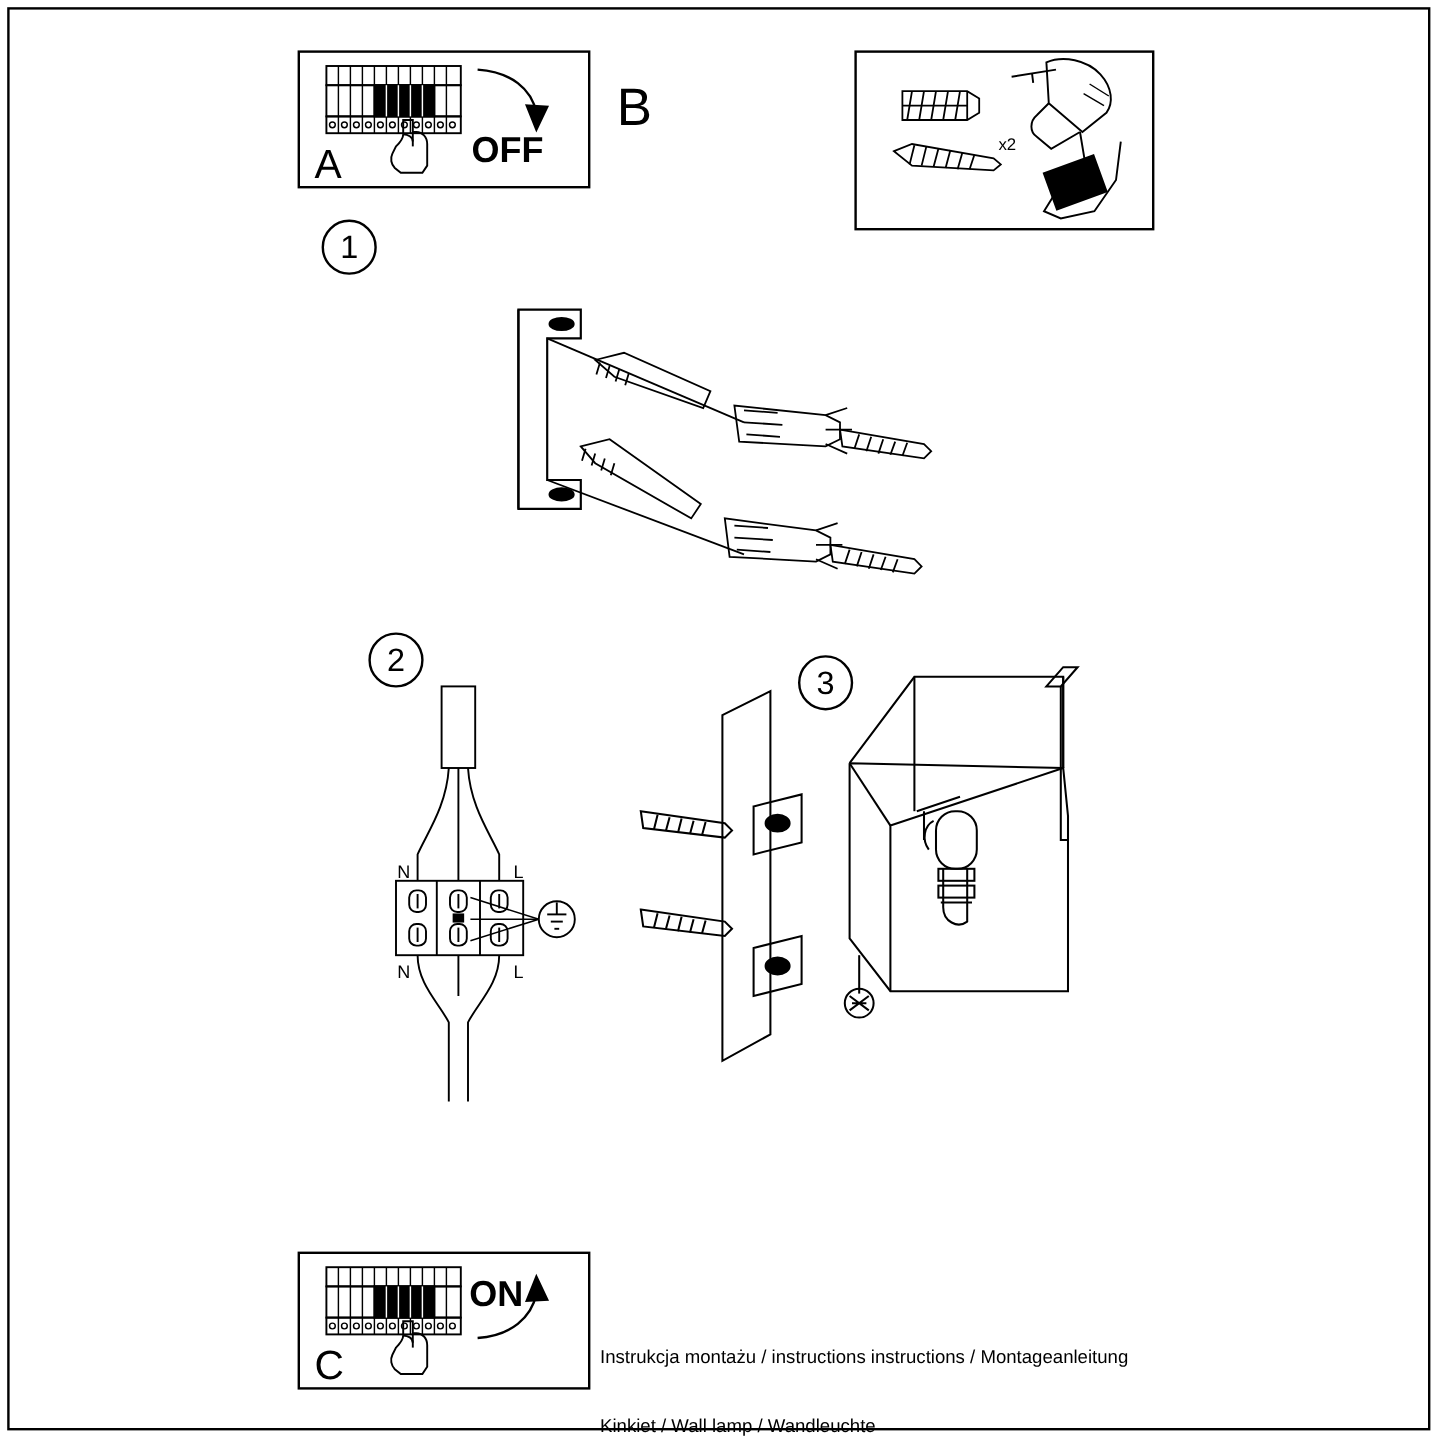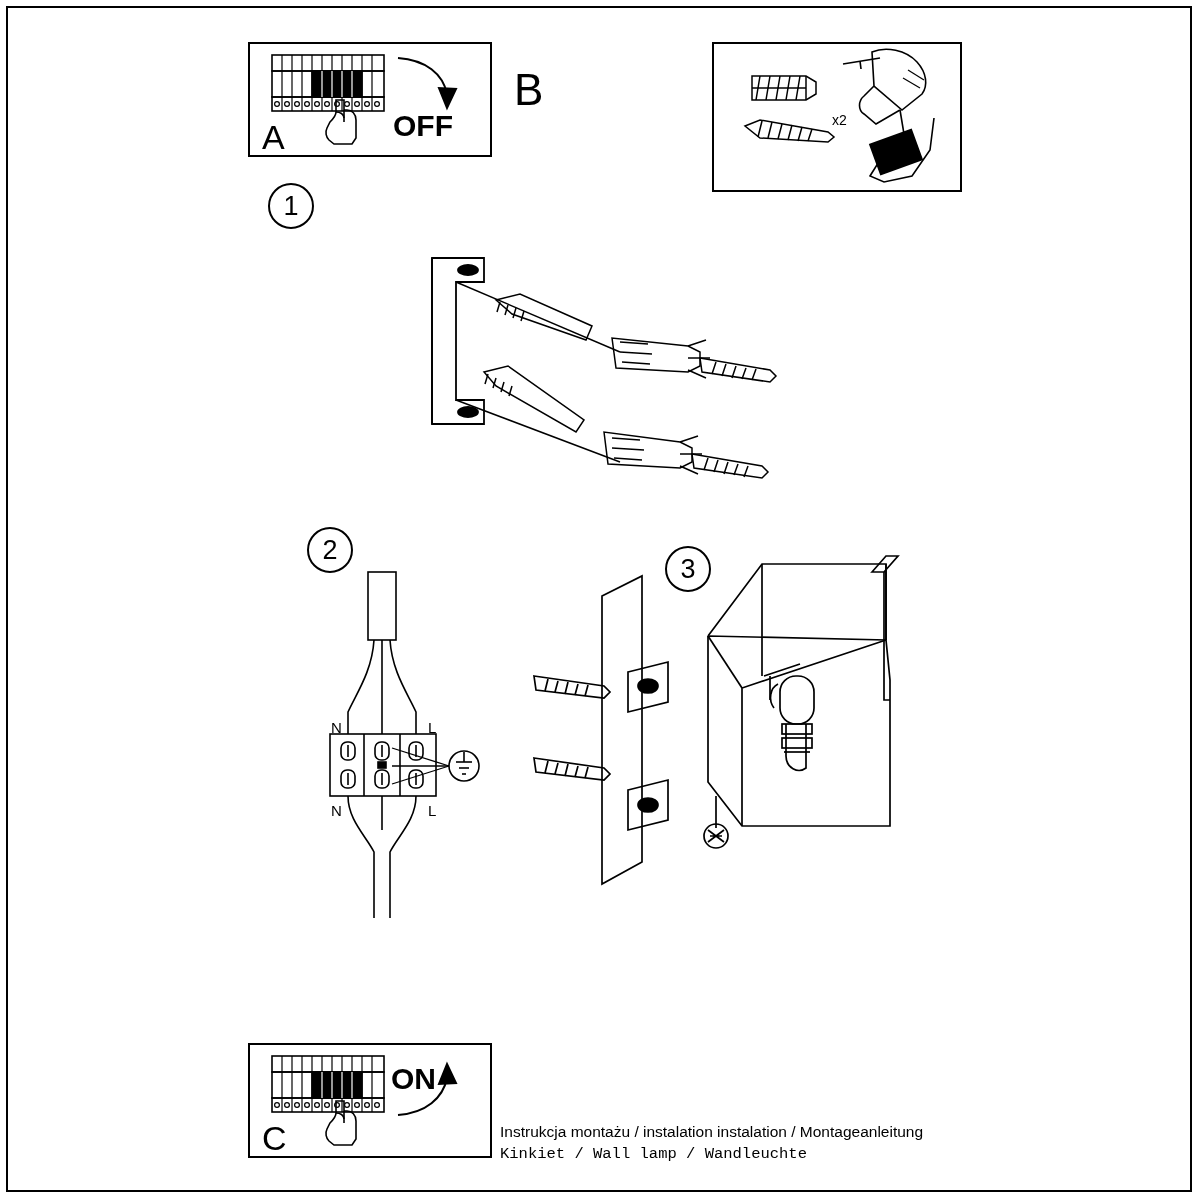--- a/index.html
+++ b/index.html
@@ -113,22 +113,22 @@
 
   <div class="wire-letter" style="left:331px; top:720px;">N</div>
   <div class="wire-letter" style="left:428px; top:720px;">L</div>
   <div class="wire-letter" style="left:331px; top:803px;">N</div>
   <div class="wire-letter" style="left:428px; top:803px;">L</div>
 
   <div class="box" style="left:248px; top:1043px; width:244px; height:115px;"></div>
   <div class="label-letter" style="left:262px; top:1121px;">C</div>
   <div class="label-bold" style="left:391px; top:1064px;">ON</div>
 
-  <div class="footer-text" style="left:500px; top:1120px;">Instrukcja montażu / instalation instalation / Montageanleitung</div>
-  <div class="footer-text" style="left:500px; top:1142px;font-family:Liberation Mono, monospace;">Kinkiet / Wall lamp / Wandleuchte</div>
+  <div class="footer-text" style="left:500px; top:1120px;">Instrukcja montażu / instructions instructions / Montageanleitung</div>
+  <div class="footer-text" style="left:500px; top:1177px;">Kinkiet / Wall lamp / Wandleuchte</div>
 
   <svg class="svg-layer" viewBox="0 0 1200 1200" xmlns="http://www.w3.org/2000/svg">
     <g fill="none" stroke="#000" stroke-width="1.6">
 
       <g>
         <rect x="272" y="55" width="112" height="16"></rect>
         <rect x="272" y="71" width="112" height="26"></rect>
         <rect x="272" y="97" width="112" height="14"></rect>
         <g stroke-width="1.2">
           <line x1="282" y1="55" x2="282" y2="111"></line>

